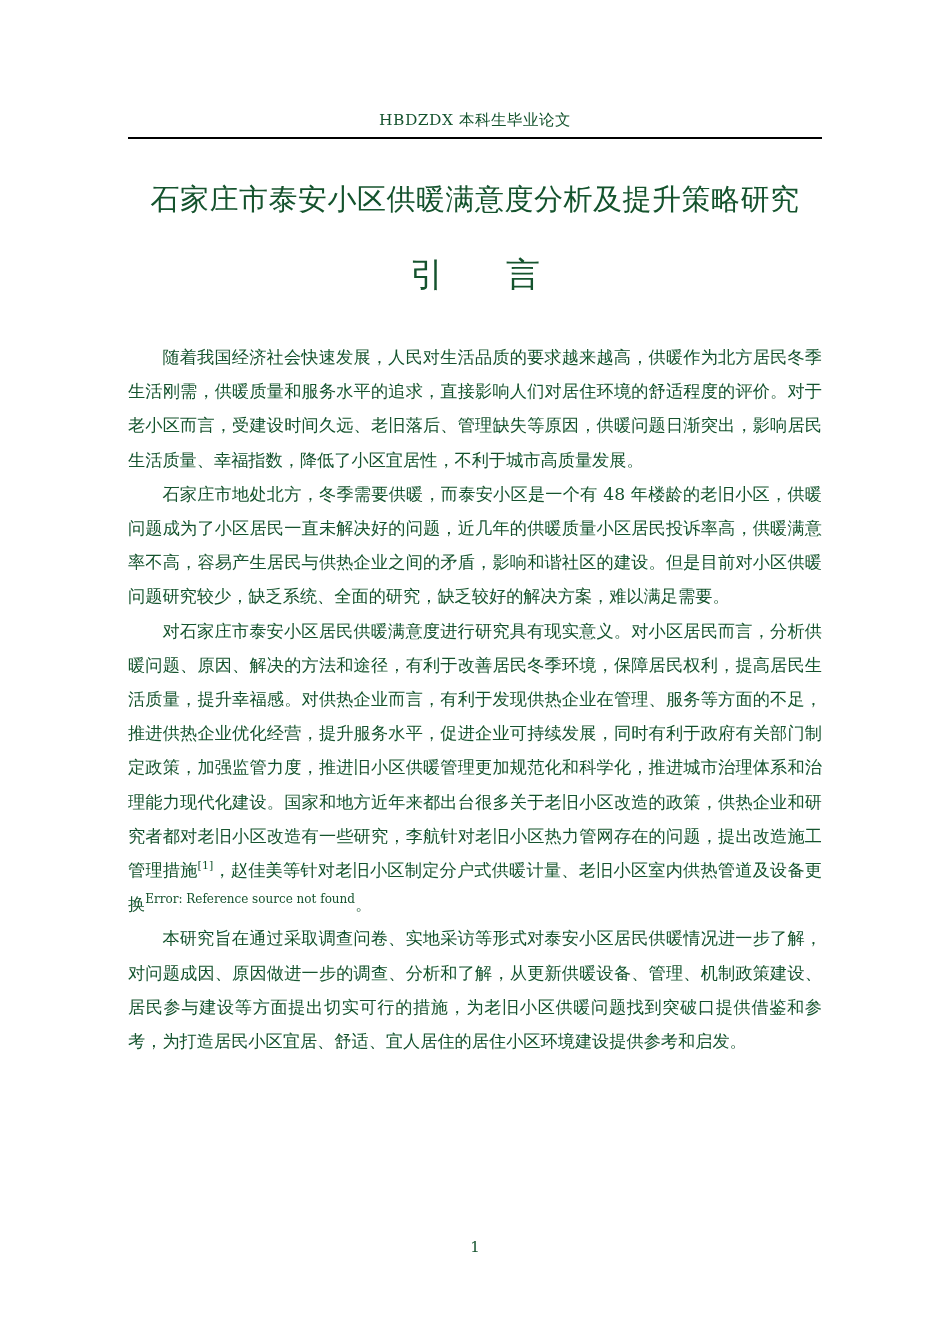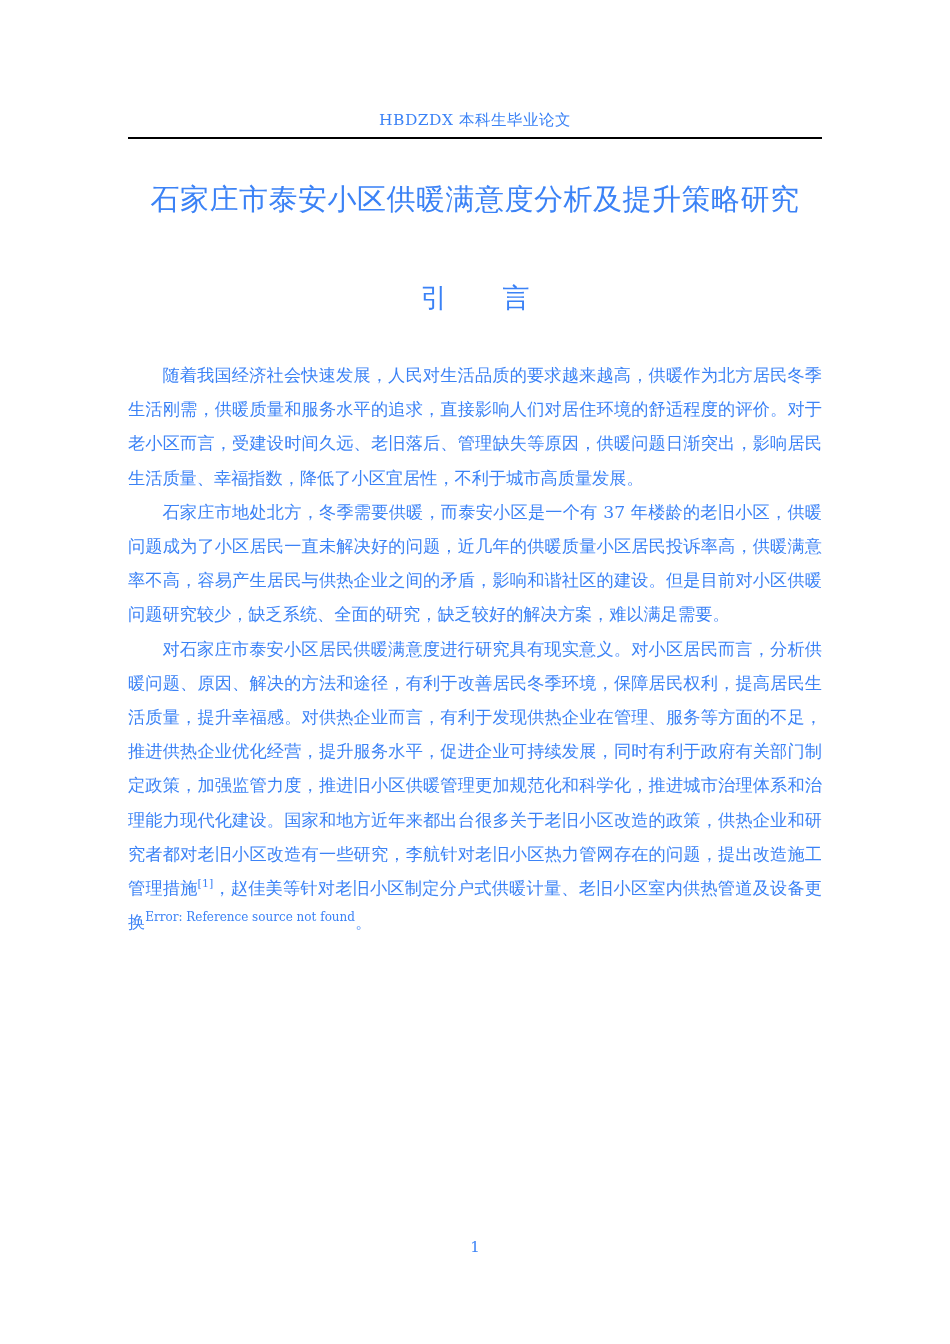--- a/index.html
+++ b/index.html
@@ -8,21 +8,21 @@
     background: #ffffff;
   }
   .page {
     position: relative;
     width: 950px;
     height: 1344px;
     background: #ffffff;
     margin: 0 auto;
     box-sizing: border-box;
     font-family: "DejaVu Serif", "Liberation Serif", serif;
-    color: #3b82f6;
+    color: #14532d;
     overflow: hidden;
   }
   .header-area {
     position: absolute;
     top: 110px;
     left: 128px;
     right: 128px;
   }
   .header-text {
     text-align: center;
@@ -45,24 +45,24 @@
     text-align: center;
     font-size: 29px;
     font-family: "DejaVu Sans", "Liberation Sans", sans-serif;
     font-weight: normal;
     margin: 0;
     padding: 10px 0 0 0;
     letter-spacing: 0.5px;
   }
   .section-title {
     text-align: center;
-    font-size: 27px;
+    font-size: 34px;
     font-family: "DejaVu Serif", "Liberation Serif", serif;
     font-weight: normal;
-    margin: 60px 0 0 0;
+    margin: 32px 0 0 0;
     letter-spacing: 14px;
     padding-left: 14px;
   }
   .body-text {
     margin-top: 42px;
   }
   p.para {
     margin: 0;
     font-size: 17.2px;
     line-height: 34.2px;
@@ -105,23 +105,24 @@
   <div class="content">
 
     <h1 class="doc-title">石家庄市泰安小区供暖满意度分析及提升策略研究</h1>
 
     <h2 class="section-title">引　言</h2>
 
     <div class="body-text">
 
       <p class="para">随着我国经济社会快速发展，人民对生活品质的要求越来越高，供暖作为北方居民冬季生活刚需，供暖质量和服务水平的追求，直接影响人们对居住环境的舒适程度的评价。对于老小区而言，受建设时间久远、老旧落后、管理缺失等原因，供暖问题日渐突出，影响居民生活质量、幸福指数，降低了小区宜居性，不利于城市高质量发展。</p>
 
-      <p class="para">石家庄市地处北方，冬季需要供暖，而泰安小区是一个有 37 年楼龄的老旧小区，供暖问题成为了小区居民一直未解决好的问题，近几年的供暖质量小区居民投诉率高，供暖满意率不高，容易产生居民与供热企业之间的矛盾，影响和谐社区的建设。但是目前对小区供暖问题研究较少，缺乏系统、全面的研究，缺乏较好的解决方案，难以满足需要。</p>
+      <p class="para">石家庄市地处北方，冬季需要供暖，而泰安小区是一个有 48 年楼龄的老旧小区，供暖问题成为了小区居民一直未解决好的问题，近几年的供暖质量小区居民投诉率高，供暖满意率不高，容易产生居民与供热企业之间的矛盾，影响和谐社区的建设。但是目前对小区供暖问题研究较少，缺乏系统、全面的研究，缺乏较好的解决方案，难以满足需要。</p>
 
       <p class="para"><span>对石家庄市泰安小区居民供暖满意度进行研究具有现实意义。对小区居民而言，分析供暖问题、原因、解决的方法和途径，有利于改善居民冬季环境，保障居民权利，提高居民生活质量，提升幸福感。对供热企业而言，有利于发现供热企业在管理、服务等方面的不足，推进供热企业优化经营，提升服务水平，促进企业可持续发展，同时有利于政府有关部门制定政策，加强监管力度，推进旧小区供暖管理更加规范化和科学化，推进城市治理体系和治理能力现代化建设。国家和地方近年来都出台很多关于老旧小区改造的政策，供热企业和研究者都对老旧小区改造有一些研究，李航针对老旧小区热力管网存在的问题，提出改造施工管理措施</span><sup class="refmark">[1]</sup><span>，赵佳美等针对老旧小区制定分户式供暖计量、老旧小区室内供热管道及设备更换</span><sup class="err-ref">Error: Reference source not found</sup><span>。</span></p>
 
+      <p class="para">本研究旨在通过采取调查问卷、实地采访等形式对泰安小区居民供暖情况进一步了解，对问题成因、原因做进一步的调查、分析和了解，从更新供暖设备、管理、机制政策建设、居民参与建设等方面提出切实可行的措施，为老旧小区供暖问题找到突破口提供借鉴和参考，为打造居民小区宜居、舒适、宜人居住的居住小区环境建设提供参考和启发。</p>
 
     </div>
   </div>
 
   <div class="page-number">1</div>
 
 </div>
 
 </body></html>

